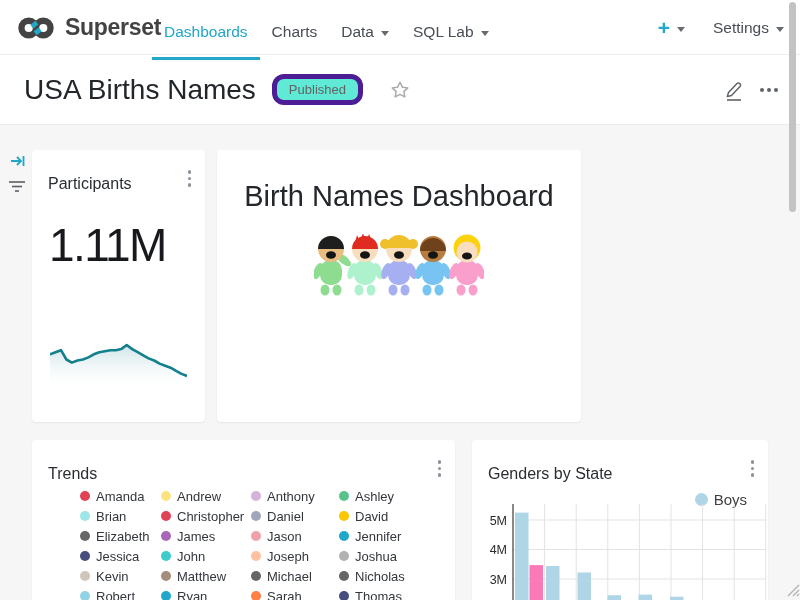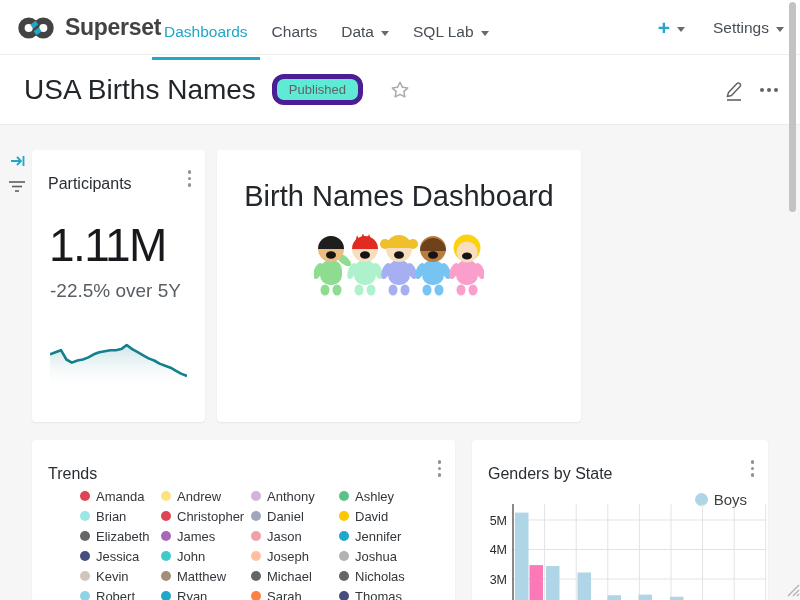--- a/index.html
+++ b/index.html
@@ -161,21 +161,20 @@
   <section class="card" id="card-participants">
     <div class="card-head">
       <span class="card-title">Participants</span>
       <span class="kebab">
           <i></i>
           <i></i>
           <i></i>
         </span>
     </div>
     <div class="big-number">1.11M</div>
-    <div class="delta">-22.5% over 5Y</div>
     <svg id="spark" width="137" height="48">
         <defs>
           <linearGradient id="sparkfill" x1="0" y1="0" x2="0" y2="1">
             <stop offset="0" stop-color="#C8E1E5" stop-opacity="0.9"></stop>
             <stop offset="1" stop-color="#ffffff" stop-opacity="0.05"></stop>
           </linearGradient>
         </defs>
         <path d="M0.0,12.3 L5.5,10.2 L11.0,8.2 L16.4,17.5 L21.9,20.6 L27.4,18.5 L32.9,17.5 L38.4,15.4 L43.8,12.3 L49.3,10.2 L54.8,9.2 L60.3,8.2 L65.8,8.2 L71.2,7.1 L76.7,3.0 L82.2,7.1 L87.7,10.2 L93.2,13.3 L98.6,16.4 L104.1,18.5 L109.6,21.6 L115.1,23.7 L120.6,25.7 L126.0,28.8 L131.5,31.9 L137.0,34.0 L137,48 L0,48 Z" fill="url(#sparkfill)" stroke="none"></path>
         <path d="M0.0,12.3 L5.5,10.2 L11.0,8.2 L16.4,17.5 L21.9,20.6 L27.4,18.5 L32.9,17.5 L38.4,15.4 L43.8,12.3 L49.3,10.2 L54.8,9.2 L60.3,8.2 L65.8,8.2 L71.2,7.1 L76.7,3.0 L82.2,7.1 L87.7,10.2 L93.2,13.3 L98.6,16.4 L104.1,18.5 L109.6,21.6 L115.1,23.7 L120.6,25.7 L126.0,28.8 L131.5,31.9 L137.0,34.0" fill="none" stroke="#14808D" stroke-width="2.6" stroke-linejoin="round"></path>
       </svg>

